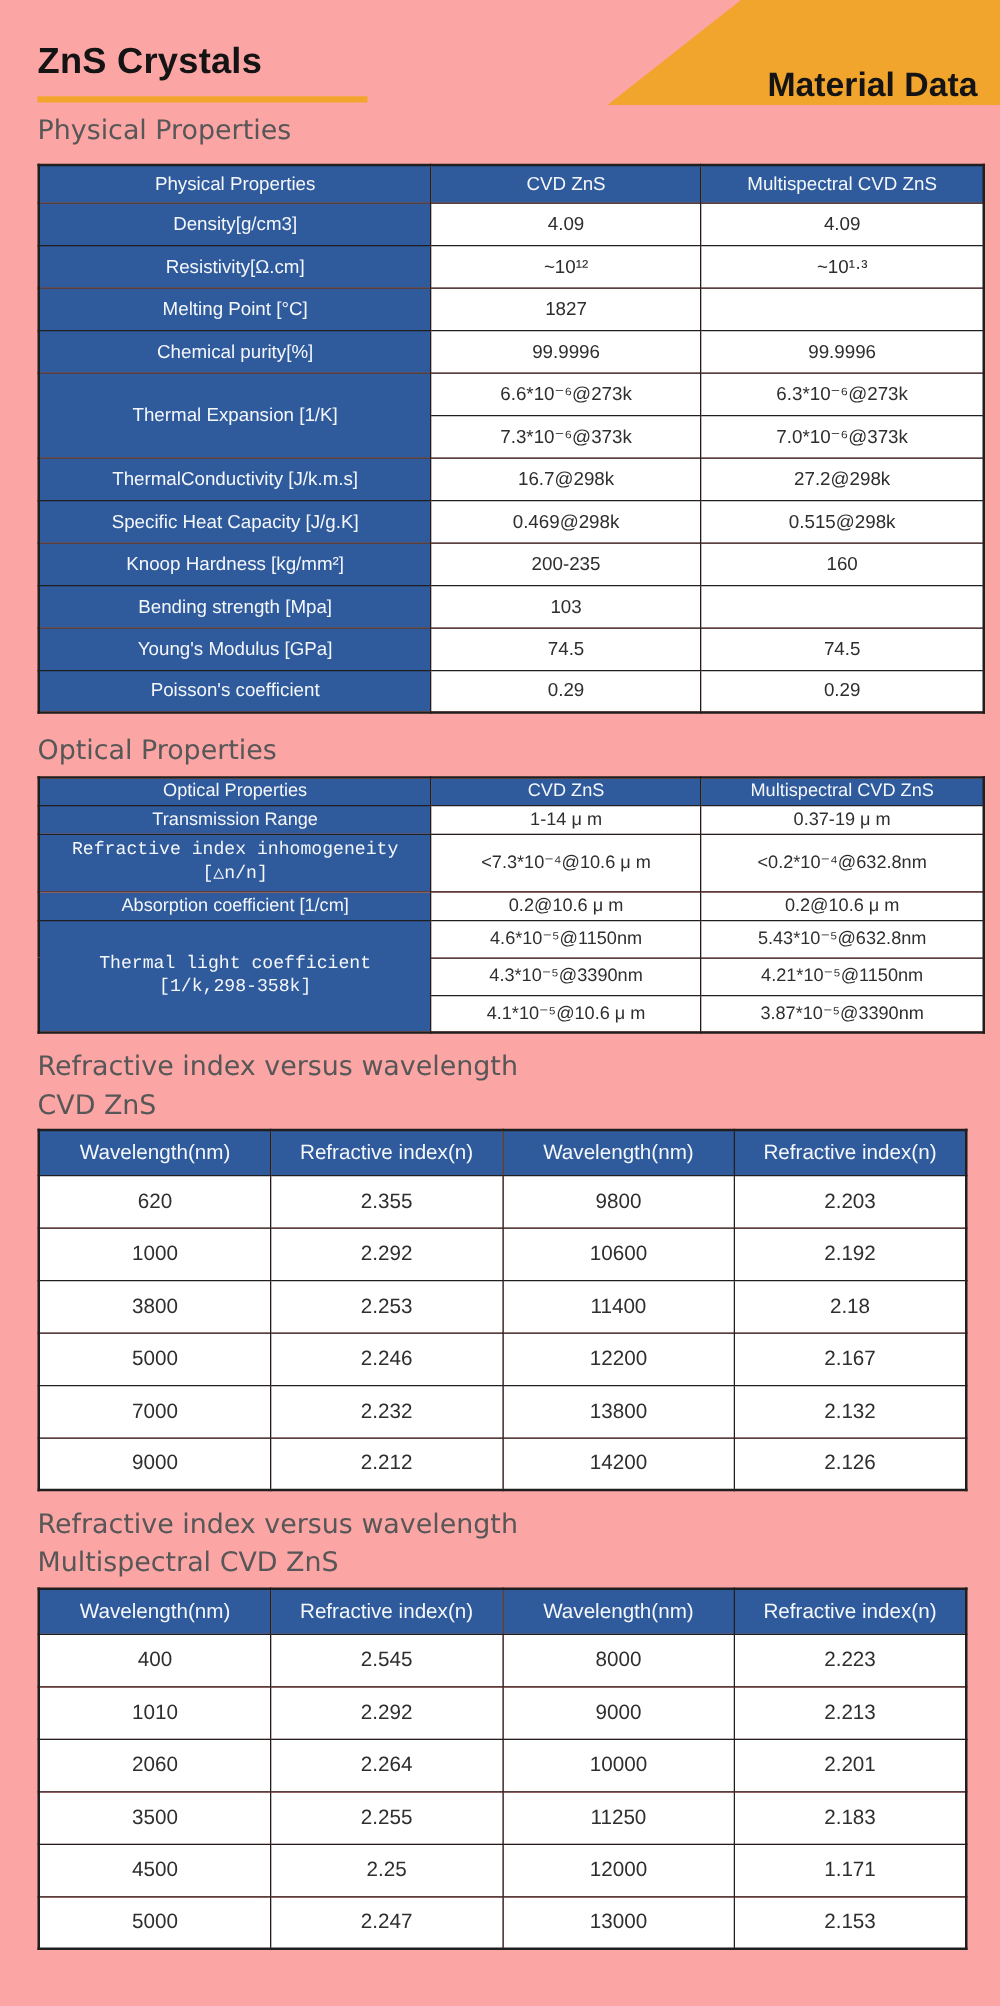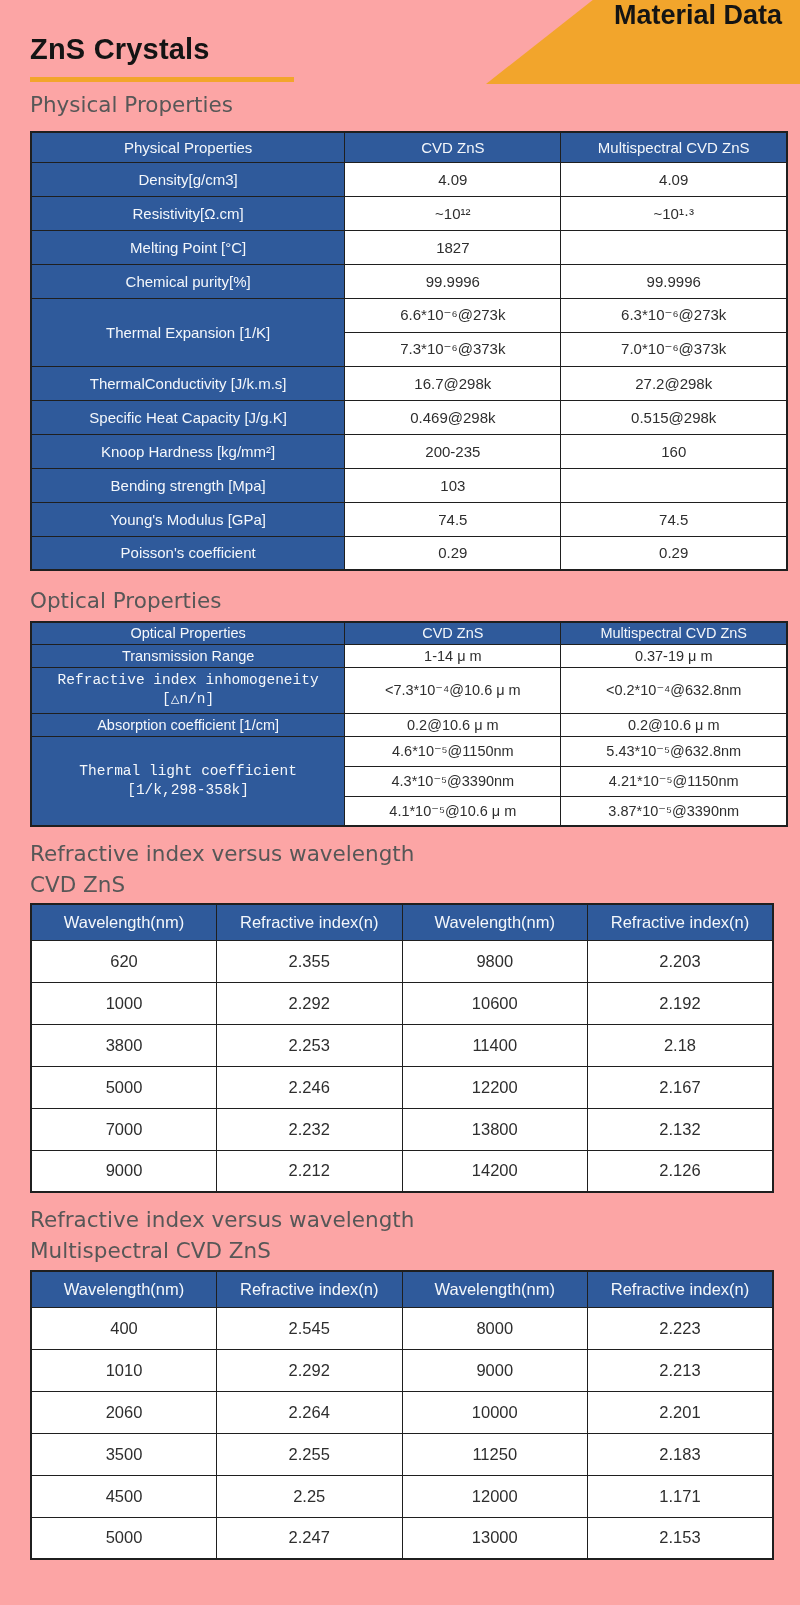--- a/index.html
+++ b/index.html
@@ -14,21 +14,21 @@
     font-size:29px; font-weight:bold; color:#141414; letter-spacing:0.2px;
   }
   .title-underline {
     position:absolute; left:30px; top:77px; width:264px; height:5px;
     background:#f2a52c;
   }
   .banner {
     position:absolute; top:0; right:0; width:314px; height:84px;
     background:#f2a52c;
     clip-path:polygon(34% 0, 100% 0, 100% 100%, 0 100%);
-    display:flex; align-items:flex-start; justify-content:flex-end;
+    display:flex; align-items:flex-end; justify-content:flex-end;
     padding-right:18px; box-sizing:border-box;
   }
   .banner-label { font-size:27px; font-weight:bold; color:#141414; }
 
   
   .section-heading {
     position:absolute; left:30px; color:#575757; font-size:21.5px;
     font-weight:500; font-family:"DejaVu Sans","Liberation Sans",sans-serif;
     line-height:31px;
   }

